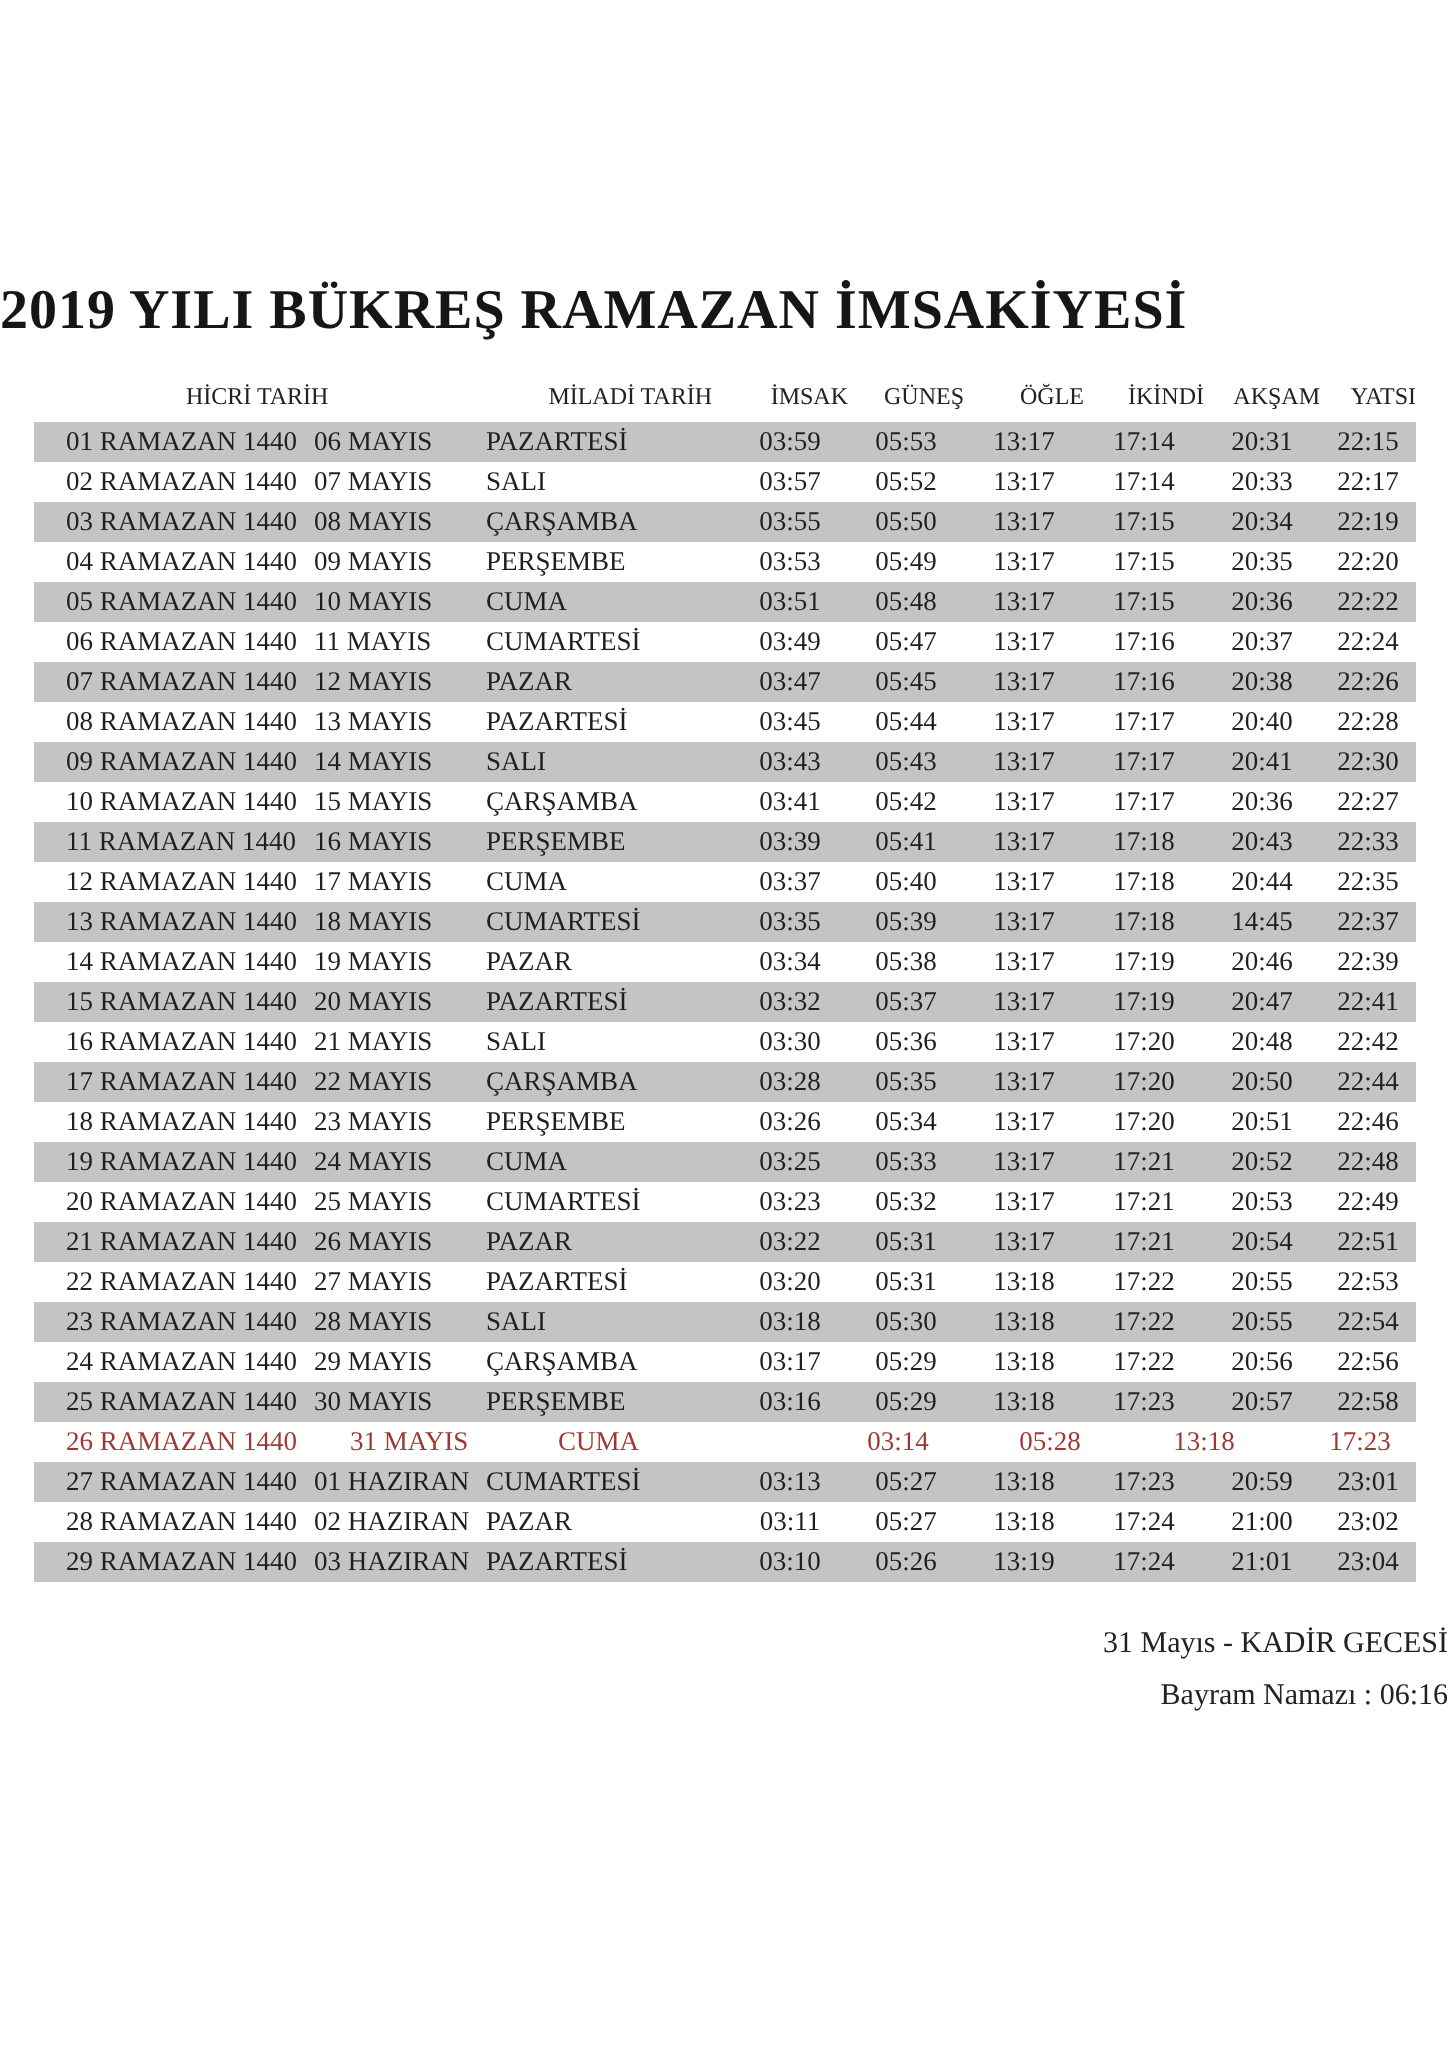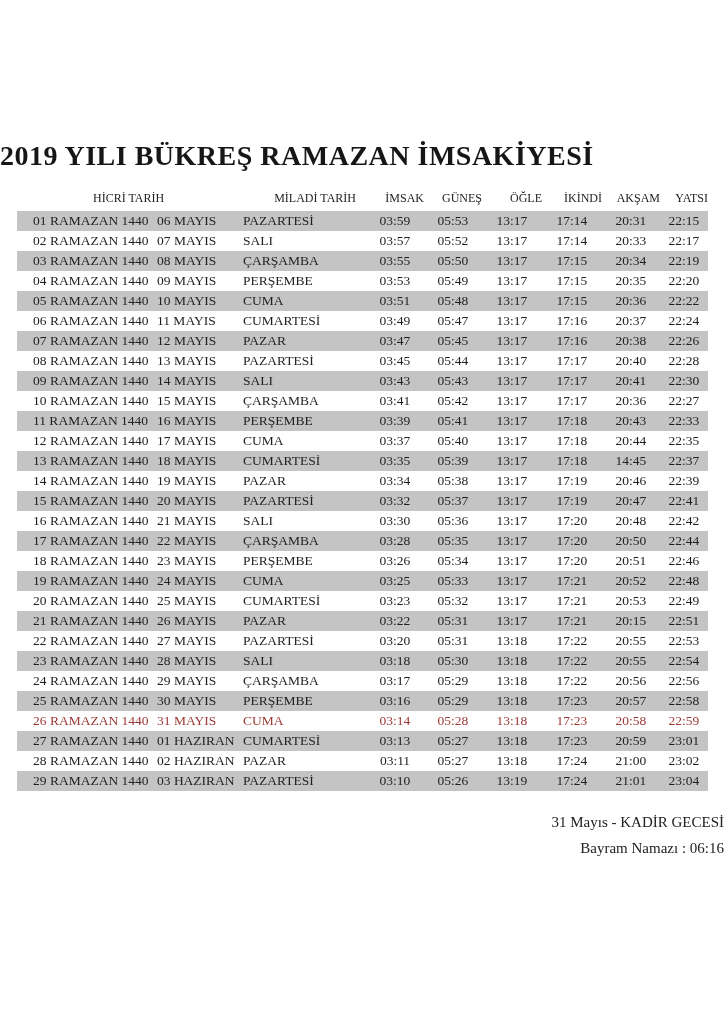--- a/index.html
+++ b/index.html
@@ -21,21 +21,21 @@
   }
   .thead .h{text-align:right;white-space:nowrap;}
   .thead .hicri{padding-left:76px;}
   .thead .miladi{padding-right:10px;}
   .tbody{position:absolute;top:211px;left:17px;width:691px;}
   .trow{
     display:grid;grid-template-columns:140px 86px 123px 58px 58px 60px 60px 58px 48px;
     height:20px;line-height:20px;font-size:13.5px;white-space:nowrap;color:var(--ink);
   }
   .trow.alt{background:var(--row-alt);}
-  .trow.hl{color:var(--hl);}
+  .trow.hl{color:var(--hl);gap:18px;}
   .c.hicri{padding-left:16px;}
   .c.t{text-align:center;}
   .footer{
     position:absolute;top:809px;left:0;right:0;
     text-align:right;font-size:15px;line-height:26px;color:#222;
   }
 </style>
 </head>
 <body>
 
@@ -276,21 +276,21 @@
       <div class="c t">22:49</div>
     </div>
       <div class="trow alt">
       <div class="c hicri">21 RAMAZAN 1440</div>
       <div class="c date">26 MAYIS</div>
       <div class="c day">PAZAR</div>
       <div class="c t">03:22</div>
       <div class="c t">05:31</div>
       <div class="c t">13:17</div>
       <div class="c t">17:21</div>
-      <div class="c t">20:15</div>
+      <div class="c t">20:54</div>
       <div class="c t">22:51</div>
     </div>
       <div class="trow">
       <div class="c hicri">22 RAMAZAN 1440</div>
       <div class="c date">27 MAYIS</div>
       <div class="c day">PAZARTESİ</div>
       <div class="c t">03:20</div>
       <div class="c t">05:31</div>
       <div class="c t">13:18</div>
       <div class="c t">17:22</div>

